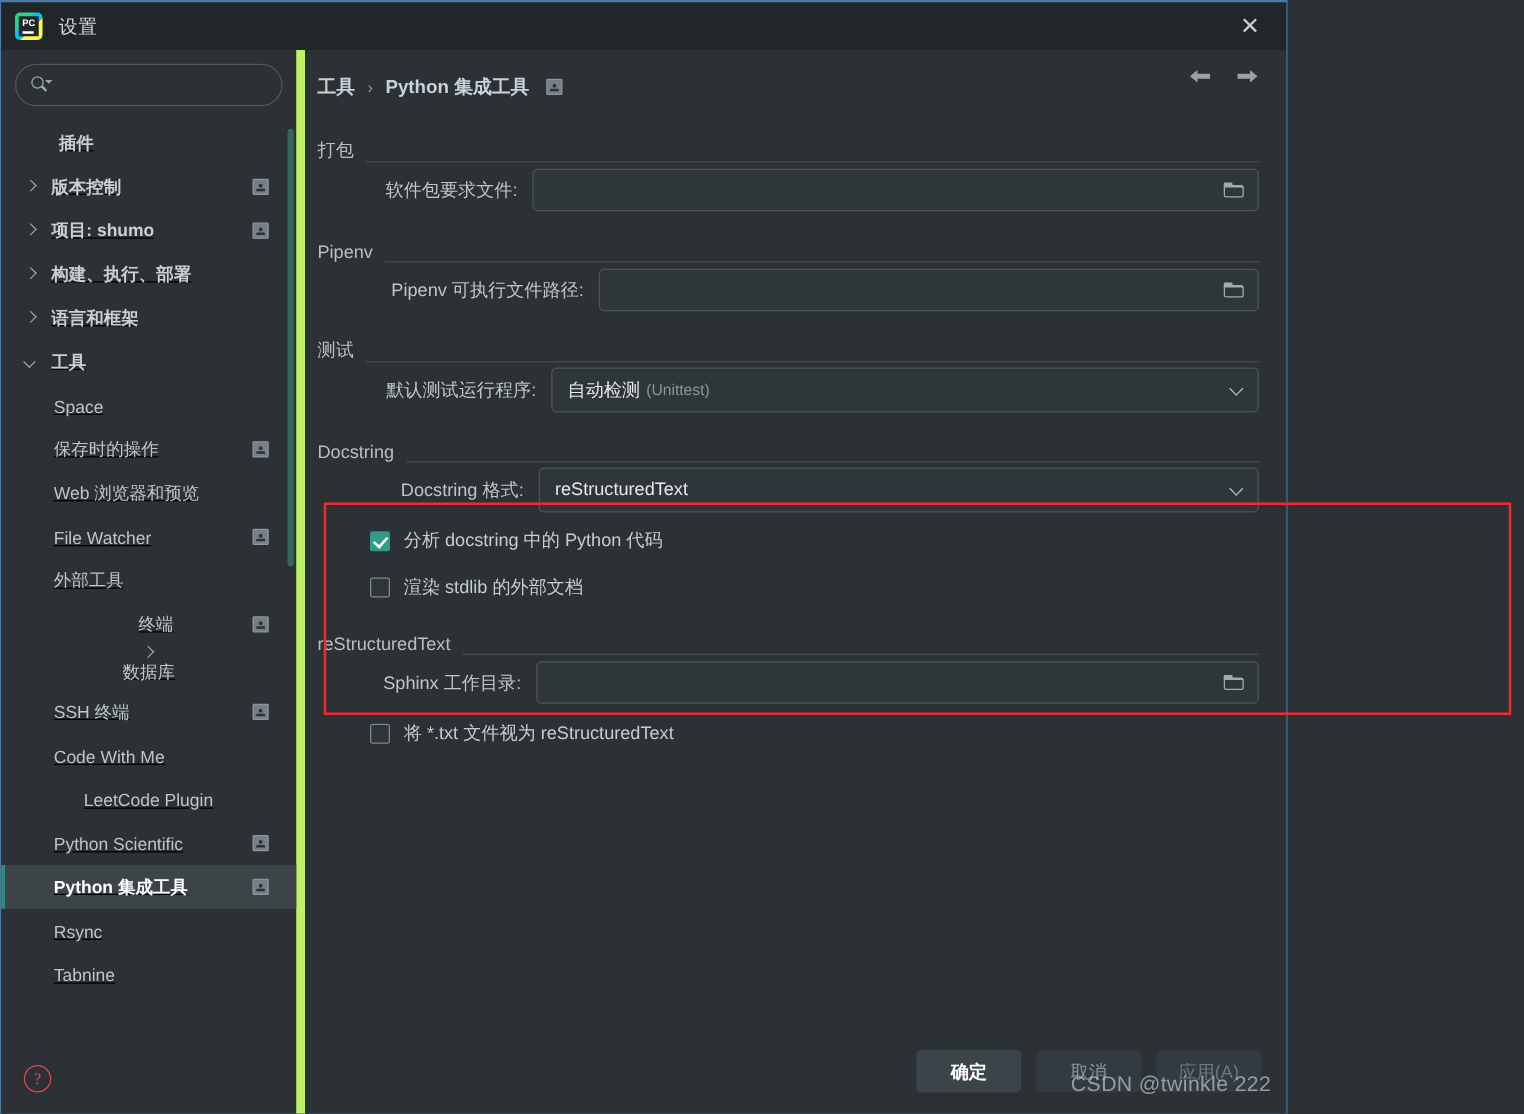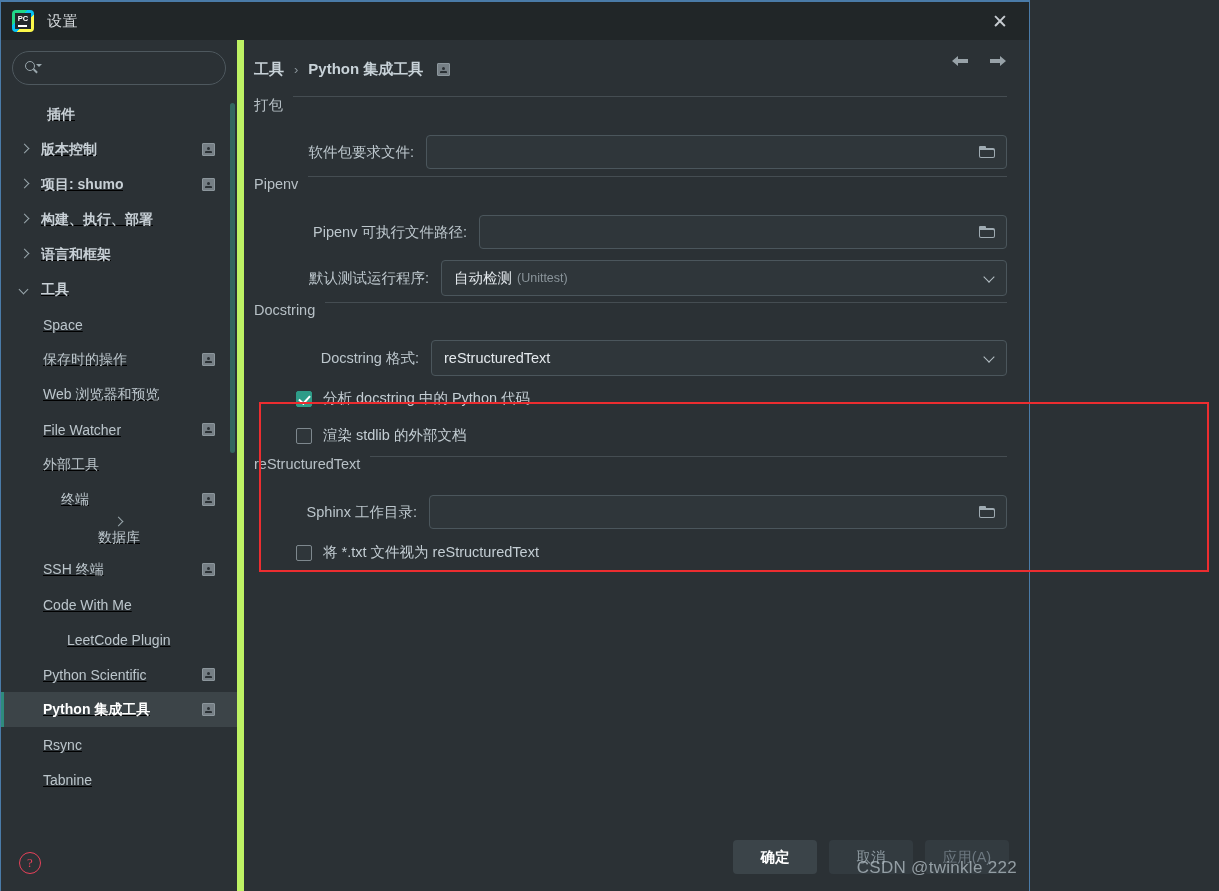--- a/index.html
+++ b/index.html
@@ -306,21 +306,21 @@
 
   .content {
     padding: 10px 22px 0 10px;
   }
 
   .section {
     margin-bottom: 2px;
   }
   .section-head {
     display: flex;
-    align-items: flex-start;
+    align-items: flex-end;
     height: 34px;
     gap: 10px;
   }
   .section-title {
     color: #b7c0c6;
     font-size: 14.5px;
     white-space: nowrap;
   }
   .section-rule {
     flex: 1;
@@ -606,21 +606,21 @@
           <div class="tree-item" style="padding-left: 42px;">
             <span class="tree-label">File Watcher</span>
             <span class="badge-icon">
               <span class="dot"></span>
               <span class="base"></span>
             </span>
           </div>
           <div class="tree-item" style="padding-left: 42px;">
             <span class="tree-label">外部工具</span>
           </div>
-          <div class="tree-item" style="padding-left: 60px;">
+          <div class="tree-item" style="padding-left: 35px; justify-content: center;">
             <span class="tree-label">终端</span>
             <span class="badge-icon">
               <span class="dot"></span>
               <span class="base"></span>
             </span>
           </div>
           <div class="tree-item" style="padding-left: 24px; flex-direction: column;">
             <span class="arrow right"></span>
             <span style="width: 10px;"></span>
             <span class="tree-label">数据库</span>
@@ -722,20 +722,24 @@
               <span class="folder-icon">
                   <span class="tab"></span>
                   <span class="body"></span>
                   <span class="cut"></span>
                 </span>
             </span>
           </div>
         </div>
 
         <div class="section">
+          <div class="section-head">
+            <span class="section-title">测试</span>
+            <span class="section-rule"></span>
+          </div>
           <div class="field-row">
             <span class="field-label w3">默认测试运行程序:</span>
             <span class="select-box">
               <span class="sel-main">自动检测</span>
               <span class="sel-sub">(Unittest)</span>
               <span class="spacer"></span>
               <span class="chev"></span>
             </span>
           </div>
         </div>

